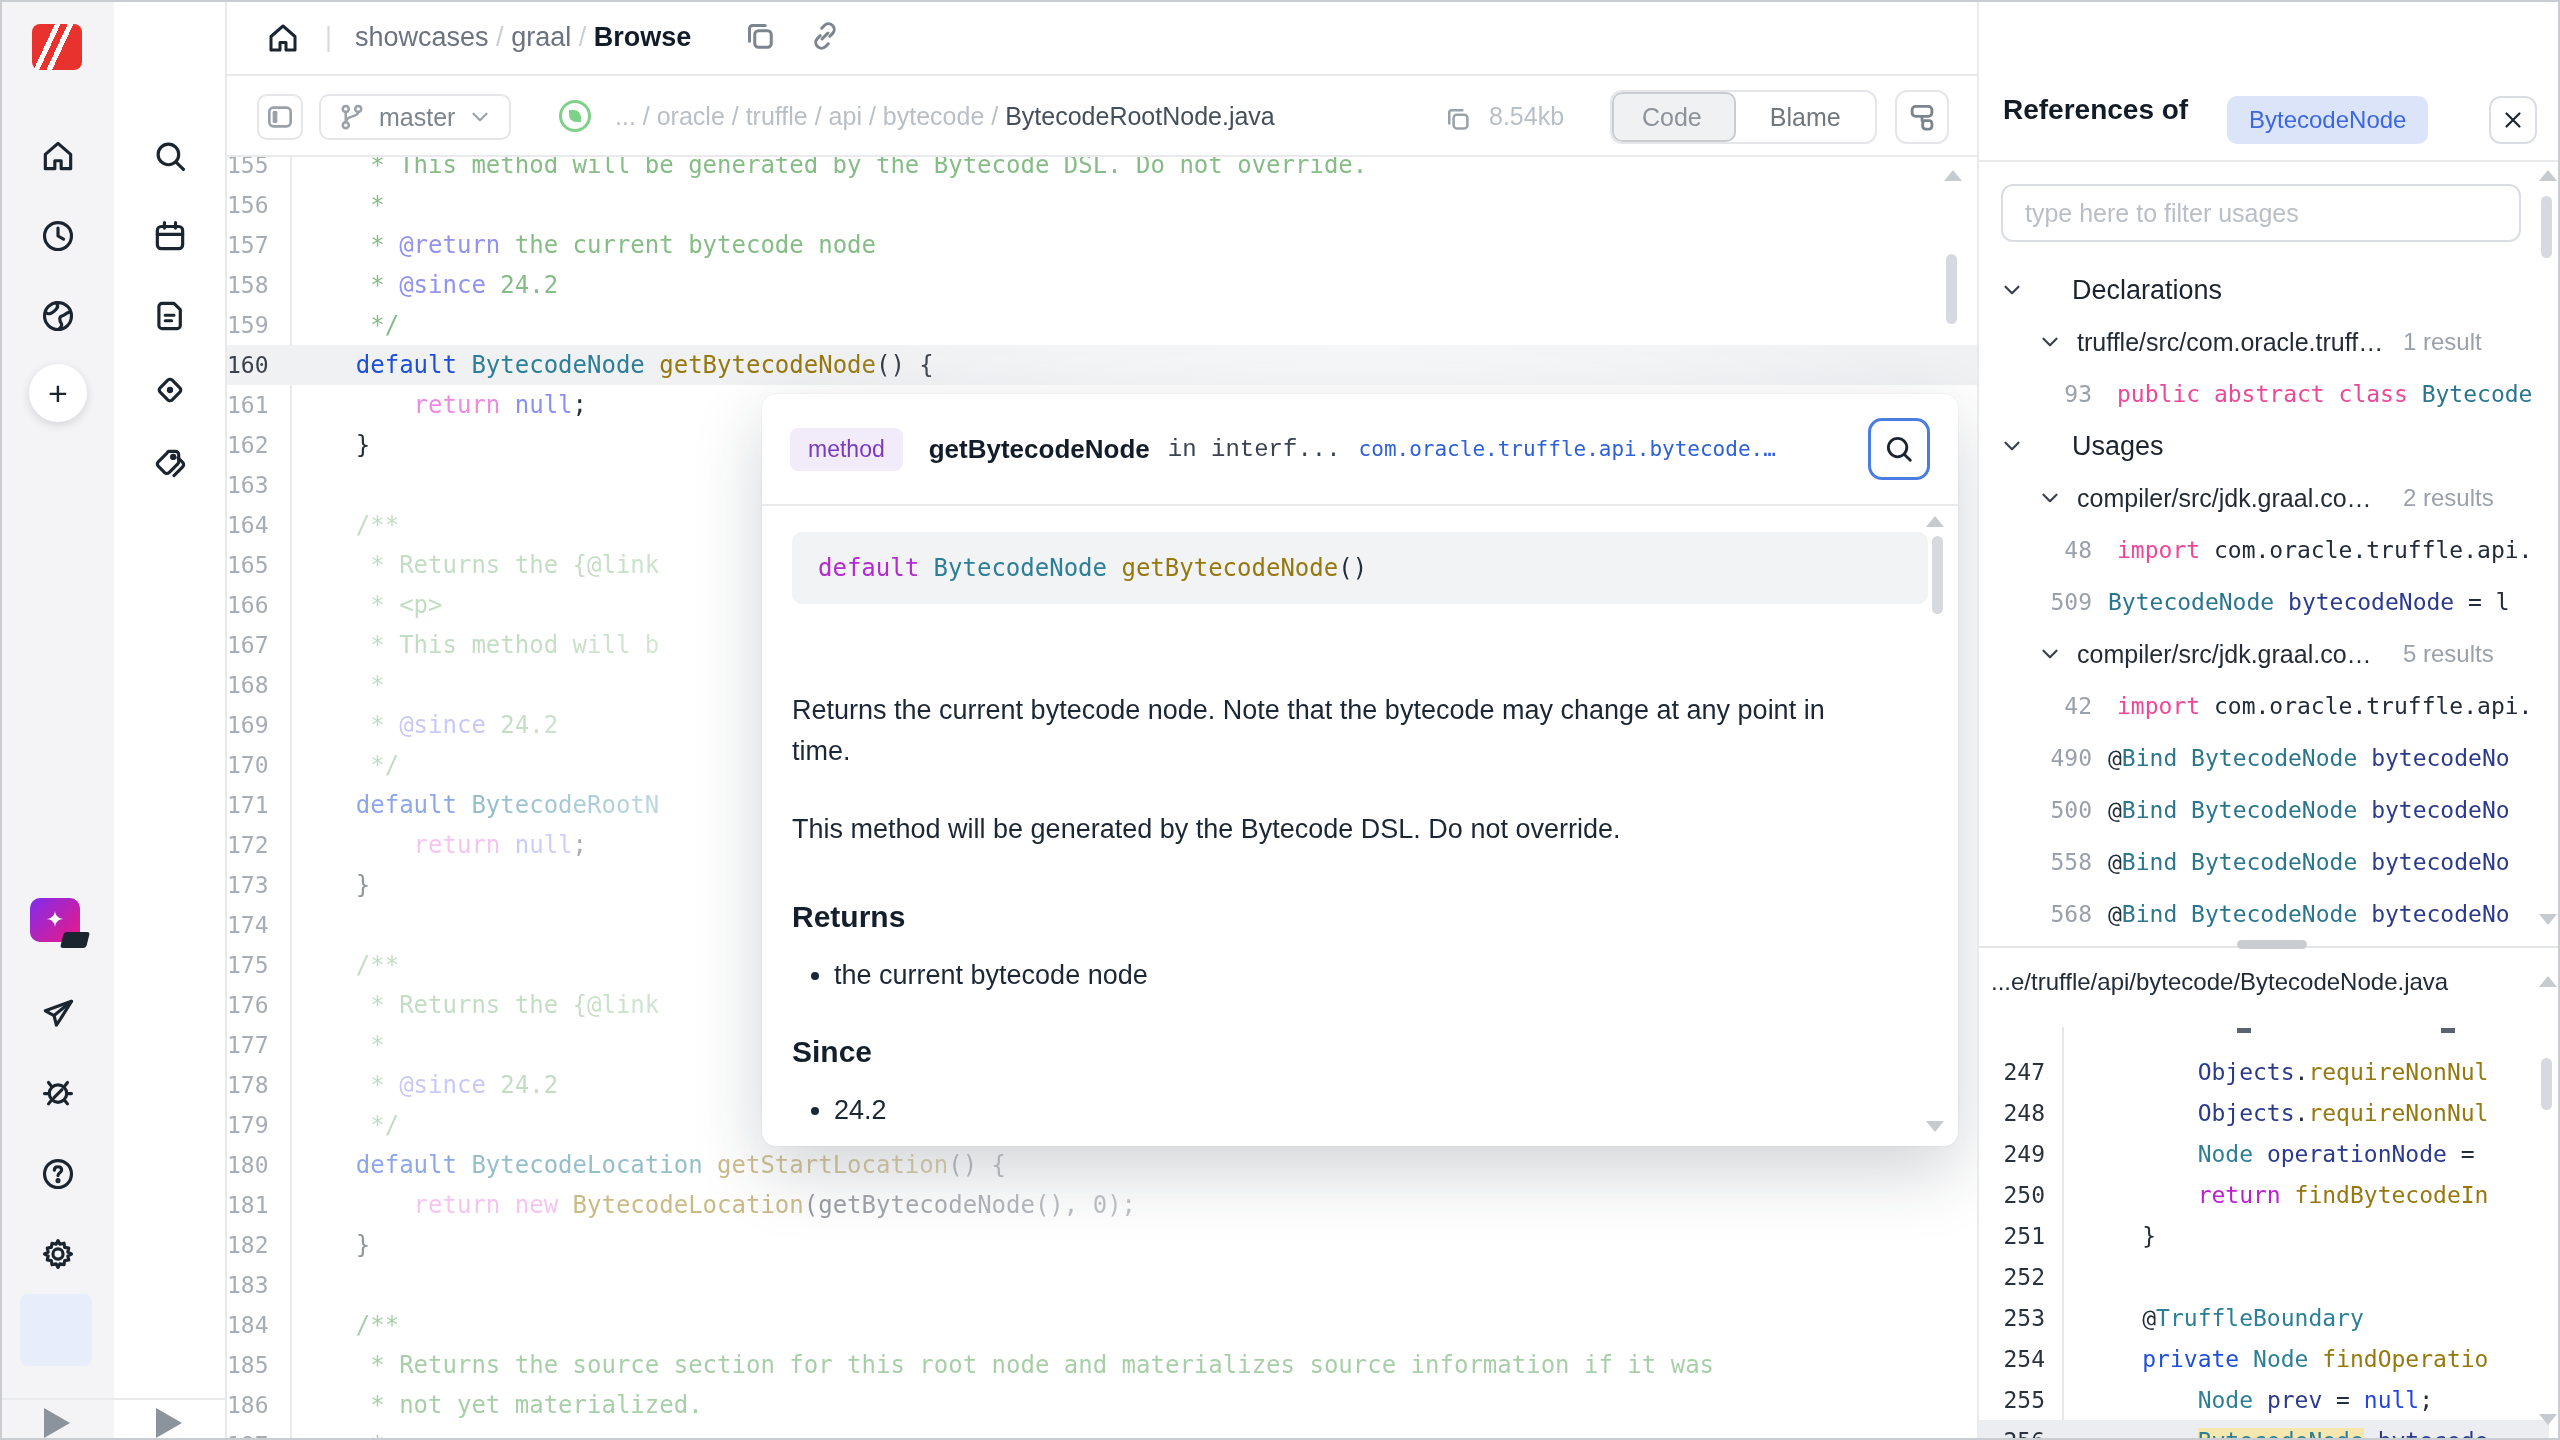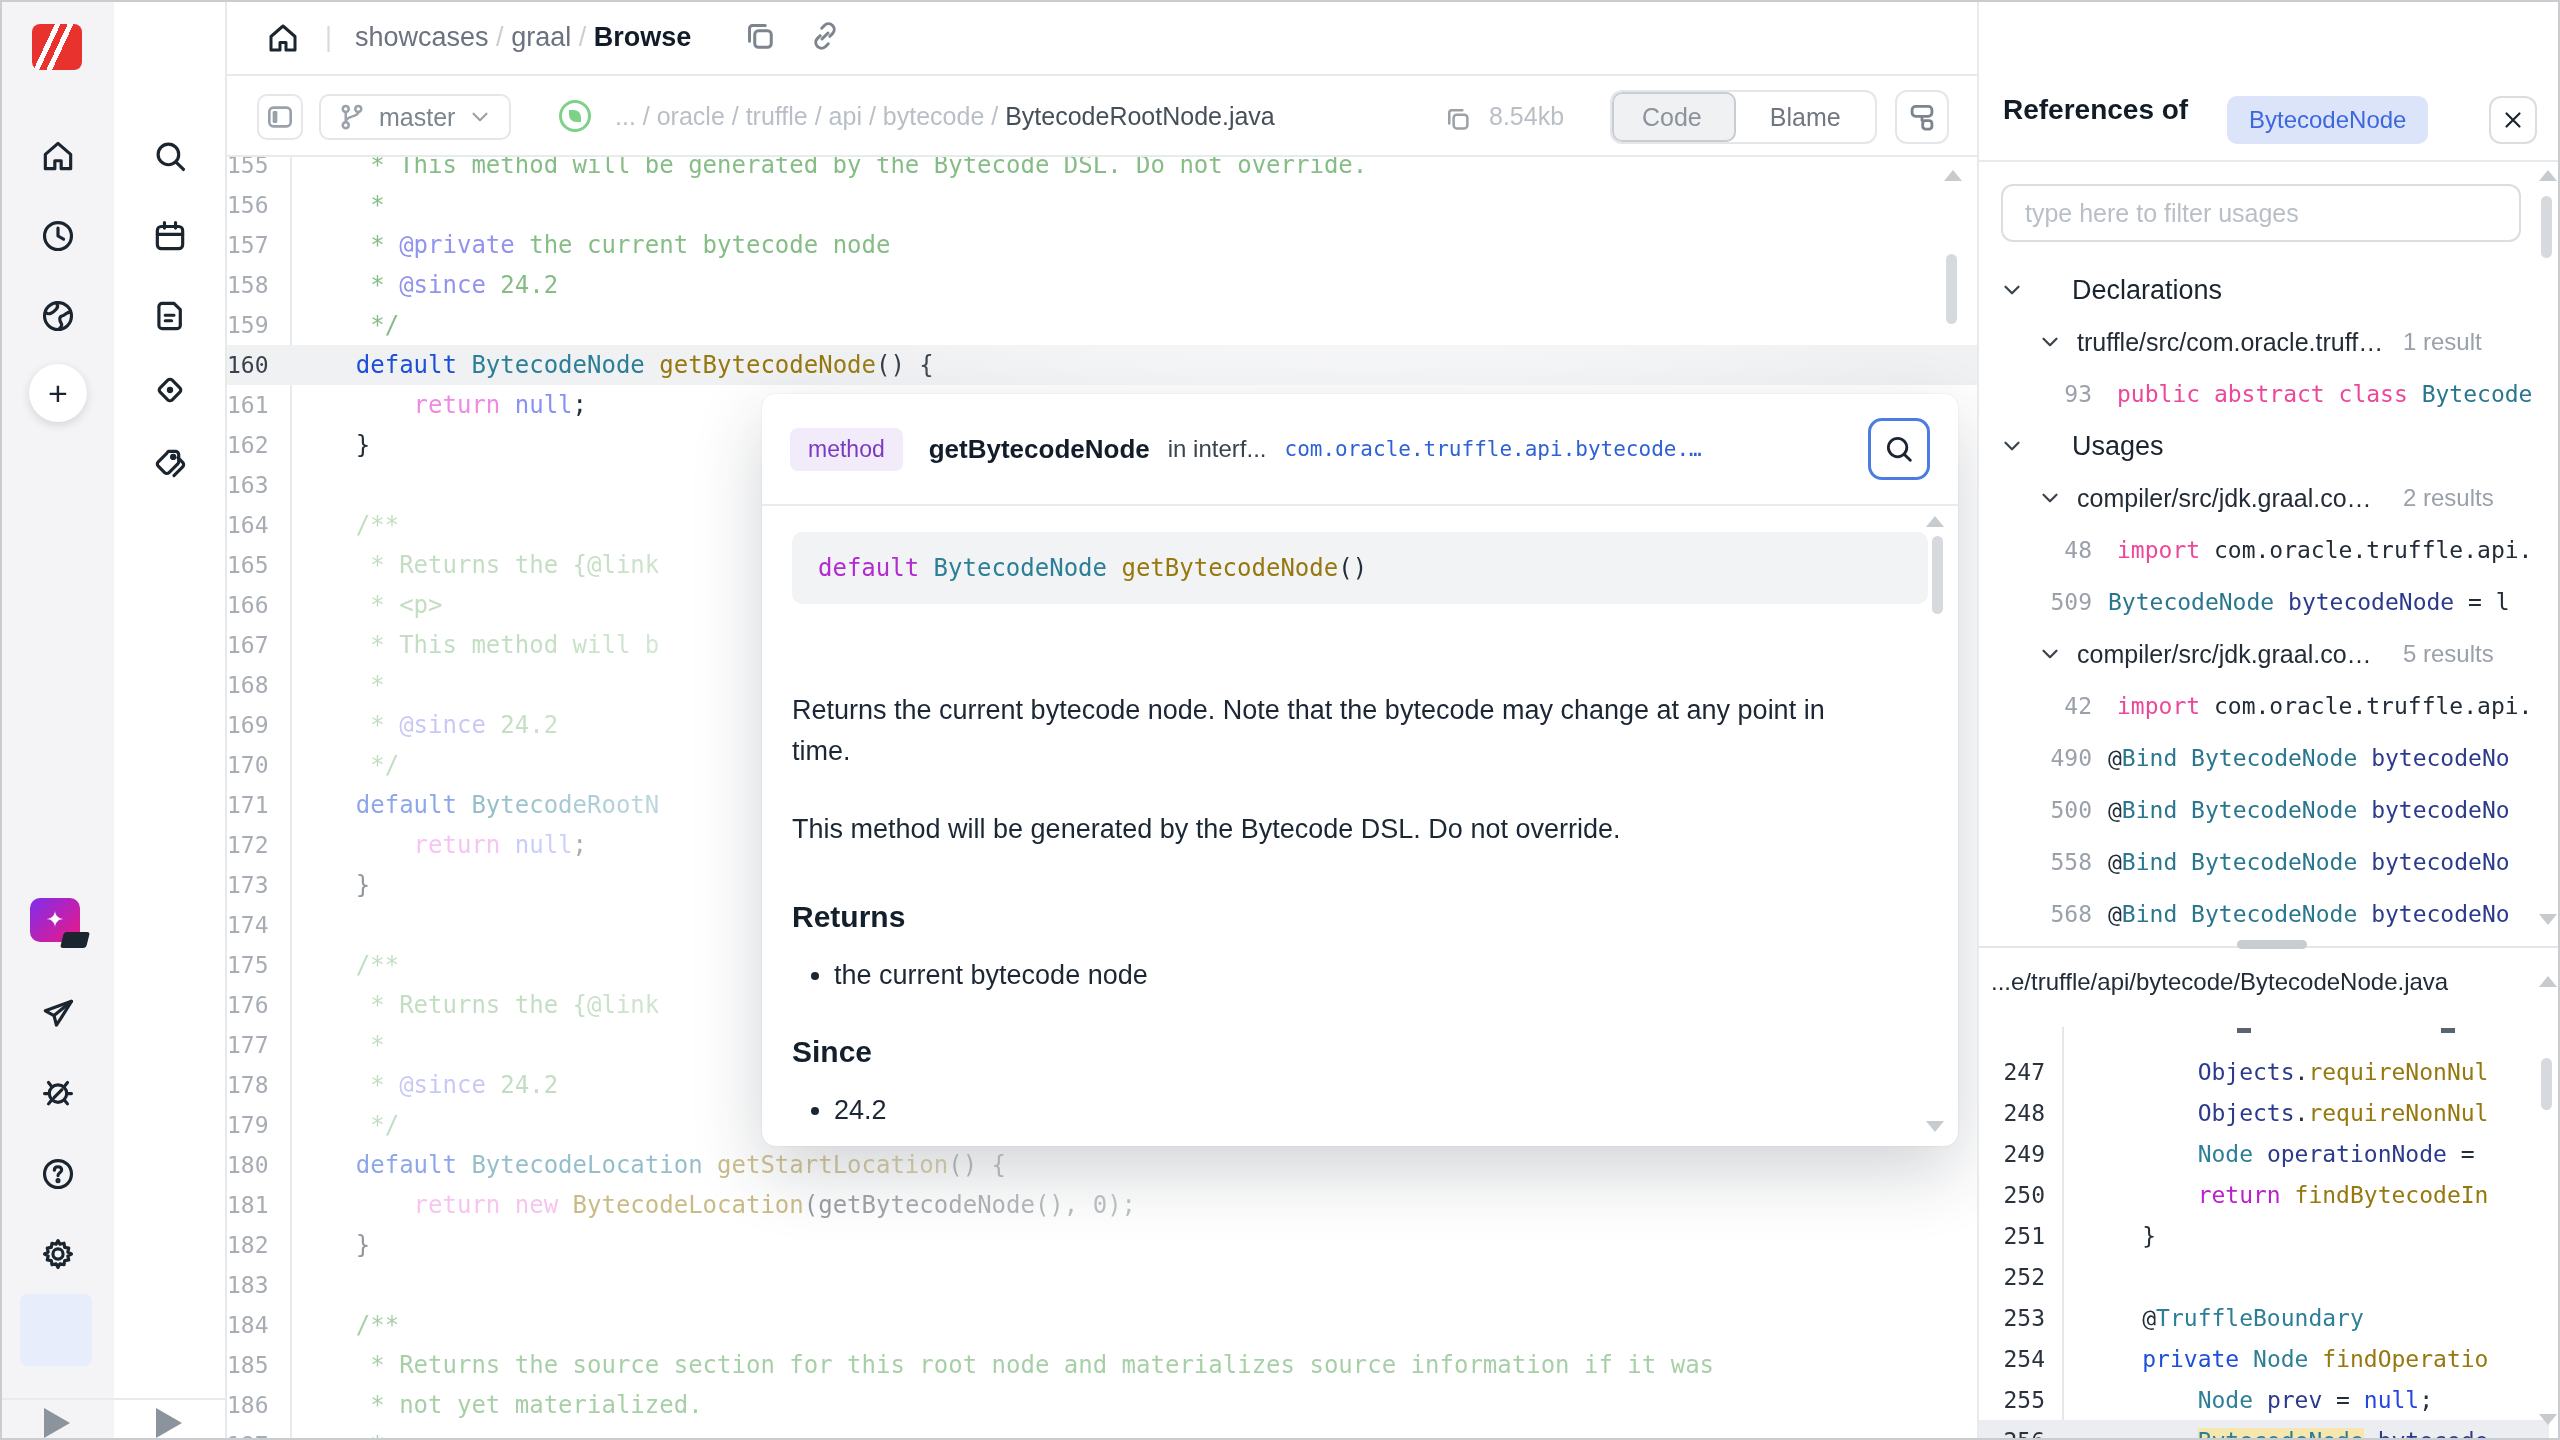--- a/index.html
+++ b/index.html
@@ -78,21 +78,21 @@
   .sb-arrow-dn{position:absolute;width:0;height:0;border-left:9px solid transparent;border-right:9px solid transparent;
      border-top:11px solid #c6cbd0;cursor:pointer;}
   
   .glow{position:absolute;left:500px;top:260px;width:1720px;height:1080px;pointer-events:none;
      background:radial-gradient(ellipse at center,rgba(255,255,255,.95) 38%,rgba(255,255,255,0) 72%);}
   .popup{position:absolute;left:760px;top:392px;width:1196px;height:752px;background:#fff;border-radius:14px;
      box-shadow:0 26px 70px rgba(30,40,55,.20),0 0 2px rgba(0,0,0,.10);}
   .pop-hdr{height:112px;display:flex;align-items:center;padding:0 28px;border-bottom:2px solid #e9ebed;}
   .badge{background:#f2ebfa;color:#7a3bc0;font-size:23px;padding:8px 18px;border-radius:8px;flex:none;}
   .pop-title{font-size:26px;font-weight:bold;color:#121d29;margin-left:26px;flex:none;}
-  .pop-ctx{font-size:24px;color:#3a434e;margin-left:18px;flex:none;}
+  .pop-ctx{font-size:24px;color:#3a434e;margin-left:18px;flex:none;font-family:Liberation Mono, monospace;}
   .pop-link{font-family:"DejaVu Sans Mono",monospace;font-size:21px;color:#2e61d6;margin-left:18px;
      overflow:hidden;text-overflow:ellipsis;white-space:nowrap;max-width:420px;cursor:pointer;}
   .pop-search{margin-left:auto;width:62px;height:62px;border:3px solid #4a7ce2;border-radius:14px;background:#fff;
      display:flex;align-items:center;justify-content:center;cursor:pointer;flex:none;}
   .pop-body{padding:26px 30px 0 30px;position:relative;height:638px;overflow:hidden;}
   .sig{background:#f2f3f5;border-radius:10px;padding:22px 26px;font-family:"DejaVu Sans Mono",monospace;
      font-size:24px;white-space:pre;}
   .pop-p{font-size:27px;color:#1c2735;line-height:1.5;max-width:1080px;}
   .p1{margin-top:86px;} .p2{margin-top:38px;}
   .pop-h{font-size:30px;font-weight:bold;color:#131f2b;margin-top:50px;}
@@ -356,21 +356,21 @@
           <rect x="12.5" y="14.5" width="6.5" height="6" rx="2"></rect>
         </svg>
     </div>
   </div>
 
   <div class="editor">
     <div class="gutterline"></div>
     <div id="code-rows">
         <div class="crow"><span class="ln">155</span><span class="ccode"><span class="tk-c">     * This method will be generated by the Bytecode DSL. Do not override.</span></span></div>
         <div class="crow"><span class="ln">156</span><span class="ccode"><span class="tk-c">     *</span></span></div>
-        <div class="crow"><span class="ln">157</span><span class="ccode"><span class="tk-c">     * </span><span class="tk-tag">@private</span><span class="tk-c"> the current bytecode node</span></span></div>
+        <div class="crow"><span class="ln">157</span><span class="ccode"><span class="tk-c">     * </span><span class="tk-tag">@return</span><span class="tk-c"> the current bytecode node</span></span></div>
         <div class="crow"><span class="ln">158</span><span class="ccode"><span class="tk-c">     * </span><span class="tk-tag">@since</span><span class="tk-c"> 24.2</span></span></div>
         <div class="crow"><span class="ln">159</span><span class="ccode"><span class="tk-c">     */</span></span></div>
         <div class="crow active"><span class="ln">160</span><span class="ccode"><span class="tk-kw">    default </span><span class="tk-ty">BytecodeNode</span><span class="tk-pl"> </span><span class="tk-fn">getBytecodeNode</span><span class="tk-pl">() {</span></span></div>
         <div class="crow"><span class="ln">161</span><span class="ccode"><span class="tk-ret">        return </span><span class="tk-cst">null</span><span class="tk-pl">;</span></span></div>
         <div class="crow"><span class="ln">162</span><span class="ccode"><span class="tk-pl">    }</span></span></div>
         <div class="crow dim1"><span class="ln">163</span><span class="ccode"></span></div>
         <div class="crow dim1"><span class="ln">164</span><span class="ccode"><span class="tk-c">    /**</span></span></div>
         <div class="crow dim1"><span class="ln">165</span><span class="ccode"><span class="tk-c">     * Returns the {@link</span></span></div>
         <div class="crow dim1"><span class="ln">166</span><span class="ccode"><span class="tk-c">     * &lt;p&gt;</span></span></div>
         <div class="crow dim1"><span class="ln">167</span><span class="ccode"><span class="tk-c">     * This method will b</span></span></div>

